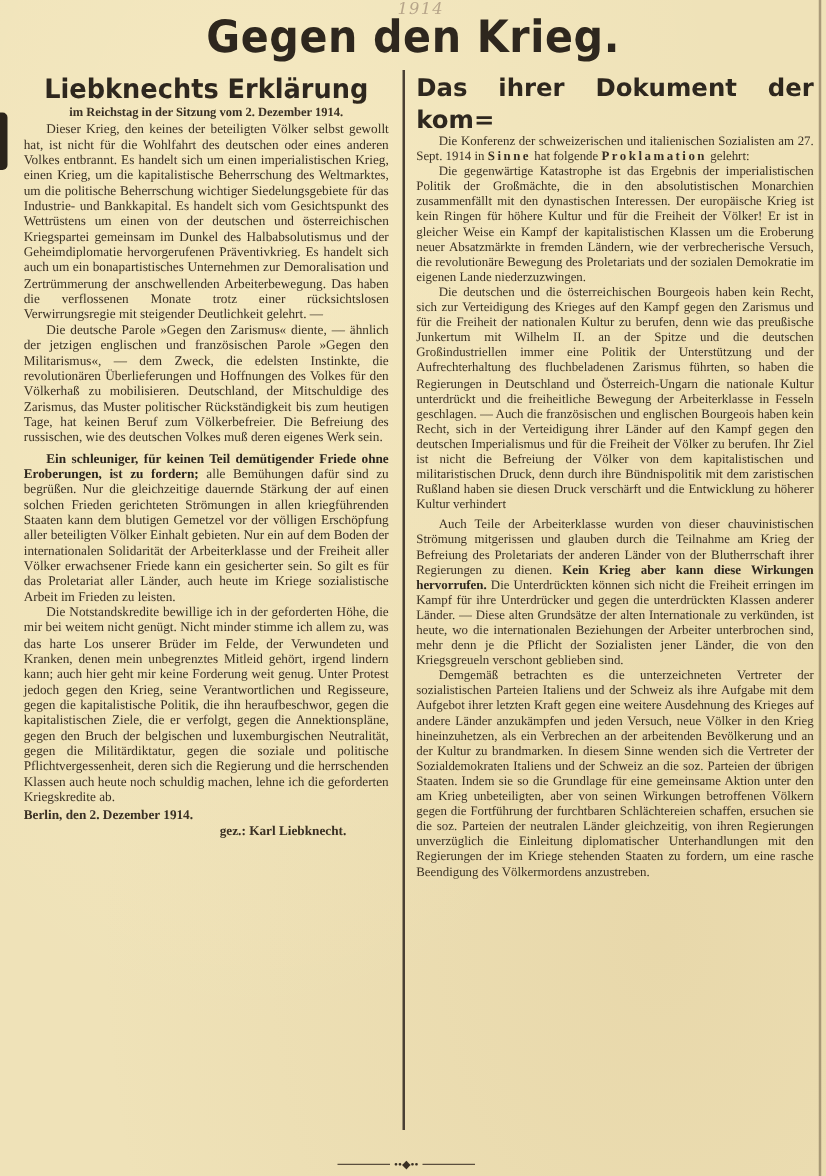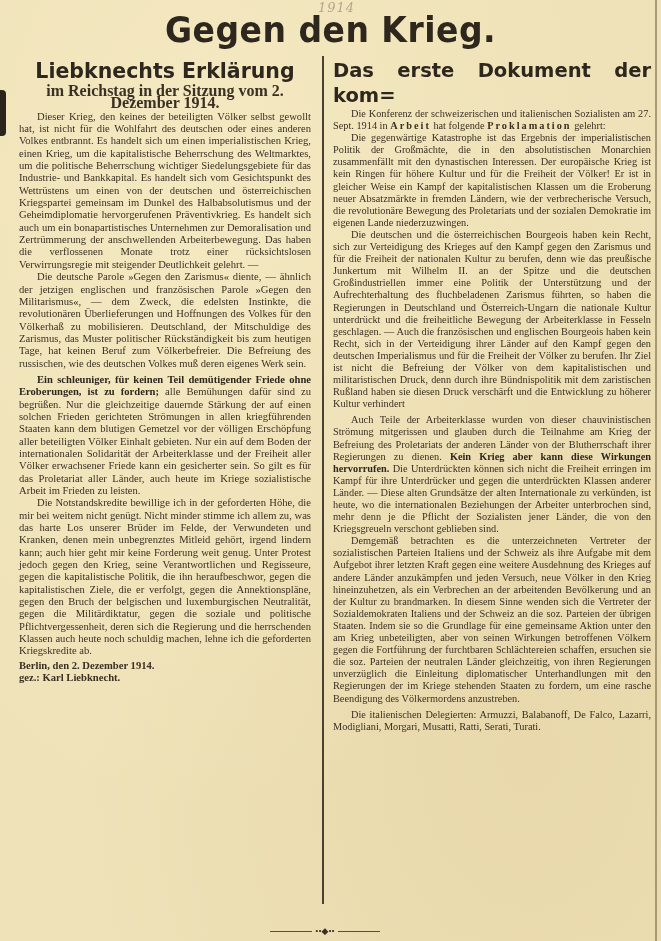--- a/index.html
+++ b/index.html
@@ -28,34 +28,34 @@
   .binding { position: absolute; left: 0; top: 90px; width: 6px; height: 46px; background: #2b241b; border-radius: 0 4px 4px 0; }
 
   .col { position: absolute; top: 58px; font-size: 10.6px; line-height: 12.35px; text-align: justify; }
   .col-left { left: 19px; width: 292px; }
   .col-right { left: 333px; width: 318px; font-size: 10.3px; line-height: 12.1px; }
 
   .col-left .head {
     font-family: "DejaVu Sans", sans-serif; font-weight: bold; font-size: 20.5px;
     text-align: center; line-height: 26px; color: #2e271e; transform: scaleY(1.05);
   }
-  .col-left .subhead { text-align: center; font-weight: bold; font-size: 16px; margin-top: 1px; margin-bottom: 1px; }
+  .col-left .subhead { text-align: center; font-weight: bold; font-size: 10px; margin-top: 1px; margin-bottom: 1px; }
   .col-right .head {
     font-family: "DejaVu Sans", sans-serif; font-weight: bold; font-size: 19.5px;
     line-height: 25px; color: #2e271e; text-align: justify; text-align-last: justify;
   }
   .col-right .head2 { text-align-last: justify; }
 
   p { margin: 0; text-indent: 18px; hyphens: auto; }
   p.gap { margin-top: 4px; }
   p.noindent { text-indent: 0; }
   .bold { font-weight: bold; color: #2e271e; }
   .spaced { letter-spacing: 2px; font-weight: bold; }
   .sig-date { text-indent: 22px; margin-top: 2px; font-weight: bold; }
-  .sig-name { margin-right: 34px; font-weight: bold; }
+  .sig-name { text-align: right; margin-right: 34px; font-weight: bold; }
   .ornament {
     position: absolute; left: 270px; top: 926px; width: 110px; height: 10px;
     display: flex; align-items: center; justify-content: center;
   }
   .ornament .line { flex: 1; height: 1px; background: #5a4e3e; }
   .ornament .dots { font-size: 9px; padding: 0 3px; color: #3a3024; letter-spacing: 0; }
 </style>
 </head>
 <body>
 
@@ -71,27 +71,26 @@
     <div class="subhead">im Reichstag in der Sitzung vom 2. Dezember 1914.</div>
     <p>Dieser Krieg, den keines der beteiligten Völker selbst gewollt hat, ist nicht für die Wohlfahrt des deutschen oder eines anderen Volkes entbrannt. Es handelt sich um einen imperialistischen Krieg, einen Krieg, um die kapitalistische Beherrschung des Weltmarktes, um die politische Beherrschung wichtiger Siedelungsgebiete für das Industrie- und Bankkapital. Es handelt sich vom Gesichtspunkt des Wettrüstens um einen von der deutschen und österreichischen Kriegspartei gemeinsam im Dunkel des Halbabsolutismus und der Geheimdiplomatie hervorgerufenen Präventivkrieg. Es handelt sich auch um ein bonapartistisches Unternehmen zur Demoralisation und Zertrümmerung der anschwellenden Arbeiterbewegung. Das haben die verflossenen Monate trotz einer rücksichtslosen Verwirrungsregie mit steigender Deutlichkeit gelehrt. —</p>
     <p>Die deutsche Parole »Gegen den Zarismus« diente, — ähnlich der jetzigen englischen und französischen Parole »Gegen den Militarismus«, — dem Zweck, die edelsten Instinkte, die revolutionären Überlieferungen und Hoffnungen des Volkes für den Völkerhaß zu mobilisieren. Deutschland, der Mitschuldige des Zarismus, das Muster politischer Rückständigkeit bis zum heutigen Tage, hat keinen Beruf zum Völkerbefreier. Die Befreiung des russischen, wie des deutschen Volkes muß deren eigenes Werk sein.</p>
     <p class="gap"><span class="bold">Ein schleuniger, für keinen Teil demütigender Friede ohne Eroberungen, ist zu fordern;</span><span> alle Bemühungen dafür sind zu begrüßen. Nur die gleichzeitige dauernde Stärkung der auf einen solchen Frieden gerichteten Strömungen in allen kriegführenden Staaten kann dem blutigen Gemetzel vor der völligen Erschöpfung aller beteiligten Völker Einhalt gebieten. Nur ein auf dem Boden der internationalen Solidarität der Arbeiterklasse und der Freiheit aller Völker erwachsener Friede kann ein gesicherter sein. So gilt es für das Proletariat aller Länder, auch heute im Kriege sozialistische Arbeit im Frieden zu leisten.</span></p>
     <p>Die Notstandskredite bewillige ich in der geforderten Höhe, die mir bei weitem nicht genügt. Nicht minder stimme ich allem zu, was das harte Los unserer Brüder im Felde, der Verwundeten und Kranken, denen mein unbegrenztes Mitleid gehört, irgend lindern kann; auch hier geht mir keine Forderung weit genug. Unter Protest jedoch gegen den Krieg, seine Verantwortlichen und Regisseure, gegen die kapitalistische Politik, die ihn heraufbeschwor, gegen die kapitalistischen Ziele, die er verfolgt, gegen die Annektionspläne, gegen den Bruch der belgischen und luxemburgischen Neutralität, gegen die Militärdiktatur, gegen die soziale und politische Pflichtvergessenheit, deren sich die Regierung und die herrschenden Klassen auch heute noch schuldig machen, lehne ich die geforderten Kriegskredite ab.</p>
     <p class="noindent sig-date">Berlin, den 2. Dezember 1914.</p>
     <p class="noindent sig-name">gez.: Karl Liebknecht.</p>
   </div>
 
   <div class="col col-right">
-    <div class="head">Das erste Dokument der kom=</div>
-    <p><span>Die Konferenz der schweizerischen und italienischen Sozialisten am 27. Sept. 1914 in </span><span class="spaced">Arbeit</span><span> hat folgende </span><span class="spaced">Proklamation</span><span> gelehrt:</span></p>
+    <div class="head">Das ihrer Dokument der kom=</div>
+    <p><span>Die Konferenz der schweizerischen und italienischen Sozialisten am 27. Sept. 1914 in </span><span class="spaced">Sinne</span><span> hat folgende </span><span class="spaced">Proklamation</span><span> gelehrt:</span></p>
     <p>Die gegenwärtige Katastrophe ist das Ergebnis der imperialistischen Politik der Großmächte, die in den absolutistischen Monarchien zusammenfällt mit den dynastischen Interessen. Der europäische Krieg ist kein Ringen für höhere Kultur und für die Freiheit der Völker! Er ist in gleicher Weise ein Kampf der kapitalistischen Klassen um die Eroberung neuer Absatzmärkte in fremden Ländern, wie der verbrecherische Versuch, die revolutionäre Bewegung des Proletariats und der sozialen Demokratie im eigenen Lande niederzuzwingen.</p>
     <p>Die deutschen und die österreichischen Bourgeois haben kein Recht, sich zur Verteidigung des Krieges auf den Kampf gegen den Zarismus und für die Freiheit der nationalen Kultur zu berufen, denn wie das preußische Junkertum mit Wilhelm II. an der Spitze und die deutschen Großindustriellen immer eine Politik der Unterstützung und der Aufrechterhaltung des fluchbeladenen Zarismus führten, so haben die Regierungen in Deutschland und Österreich-Ungarn die nationale Kultur unterdrückt und die freiheitliche Bewegung der Arbeiterklasse in Fesseln geschlagen. — Auch die französischen und englischen Bourgeois haben kein Recht, sich in der Verteidigung ihrer Länder auf den Kampf gegen den deutschen Imperialismus und für die Freiheit der Völker zu berufen. Ihr Ziel ist nicht die Befreiung der Völker von dem kapitalistischen und militaristischen Druck, denn durch ihre Bündnispolitik mit dem zaristischen Rußland haben sie diesen Druck verschärft und die Entwicklung zu höherer Kultur verhindert</p>
     <p class="gap"><span>Auch Teile der Arbeiterklasse wurden von dieser chauvinistischen Strömung mitgerissen und glauben durch die Teilnahme am Krieg der Befreiung des Proletariats der anderen Länder von der Blutherrschaft ihrer Regierungen zu dienen. </span><span class="bold">Kein Krieg aber kann diese Wirkungen hervorrufen.</span><span> Die Unterdrückten können sich nicht die Freiheit erringen im Kampf für ihre Unterdrücker und gegen die unterdrückten Klassen anderer Länder. — Diese alten Grundsätze der alten Internationale zu verkünden, ist heute, wo die internationalen Beziehungen der Arbeiter unterbrochen sind, mehr denn je die Pflicht der Sozialisten jener Länder, die von den Kriegsgreueln verschont geblieben sind.</span></p>
     <p>Demgemäß betrachten es die unterzeichneten Vertreter der sozialistischen Parteien Italiens und der Schweiz als ihre Aufgabe mit dem Aufgebot ihrer letzten Kraft gegen eine weitere Ausdehnung des Krieges auf andere Länder anzukämpfen und jeden Versuch, neue Völker in den Krieg hineinzuhetzen, als ein Verbrechen an der arbeitenden Bevölkerung und an der Kultur zu brandmarken. In diesem Sinne wenden sich die Vertreter der Sozialdemokraten Italiens und der Schweiz an die soz. Parteien der übrigen Staaten. Indem sie so die Grundlage für eine gemeinsame Aktion unter den am Krieg unbeteiligten, aber von seinen Wirkungen betroffenen Völkern gegen die Fortführung der furchtbaren Schlächtereien schaffen, ersuchen sie die soz. Parteien der neutralen Länder gleichzeitig, von ihren Regierungen unverzüglich die Einleitung diplomatischer Unterhandlungen mit den Regierungen der im Kriege stehenden Staaten zu fordern, um eine rasche Beendigung des Völkermordens anzustreben.</p>
-    <p class="gap">Die italienischen Delegierten: Armuzzi, Balabanoff, De Falco, Lazarri, Modigliani, Morgari, Musatti, Ratti, Serati, Turati.</p>
   </div>
 
   <div class="ornament">
     <span class="line"></span>
     <span class="dots">••◆••</span>
     <span class="line"></span>
   </div>
 </div>
 
 </body></html>

